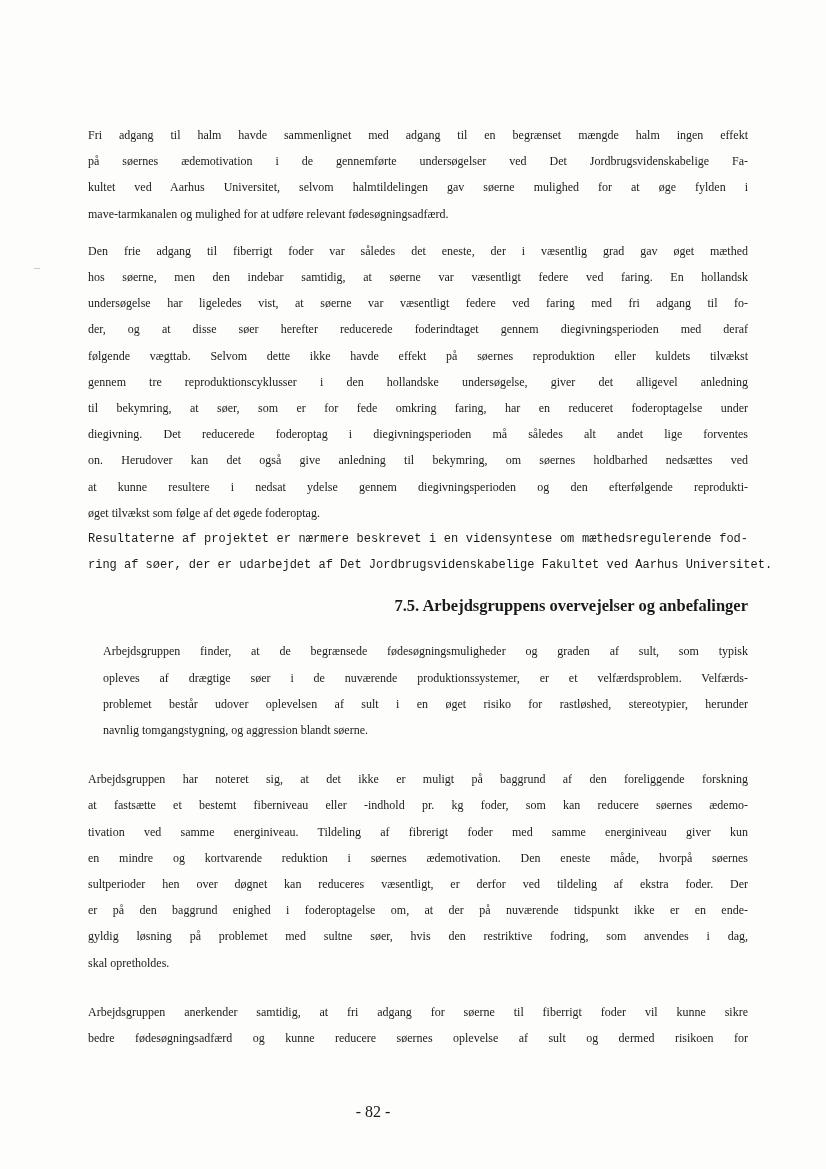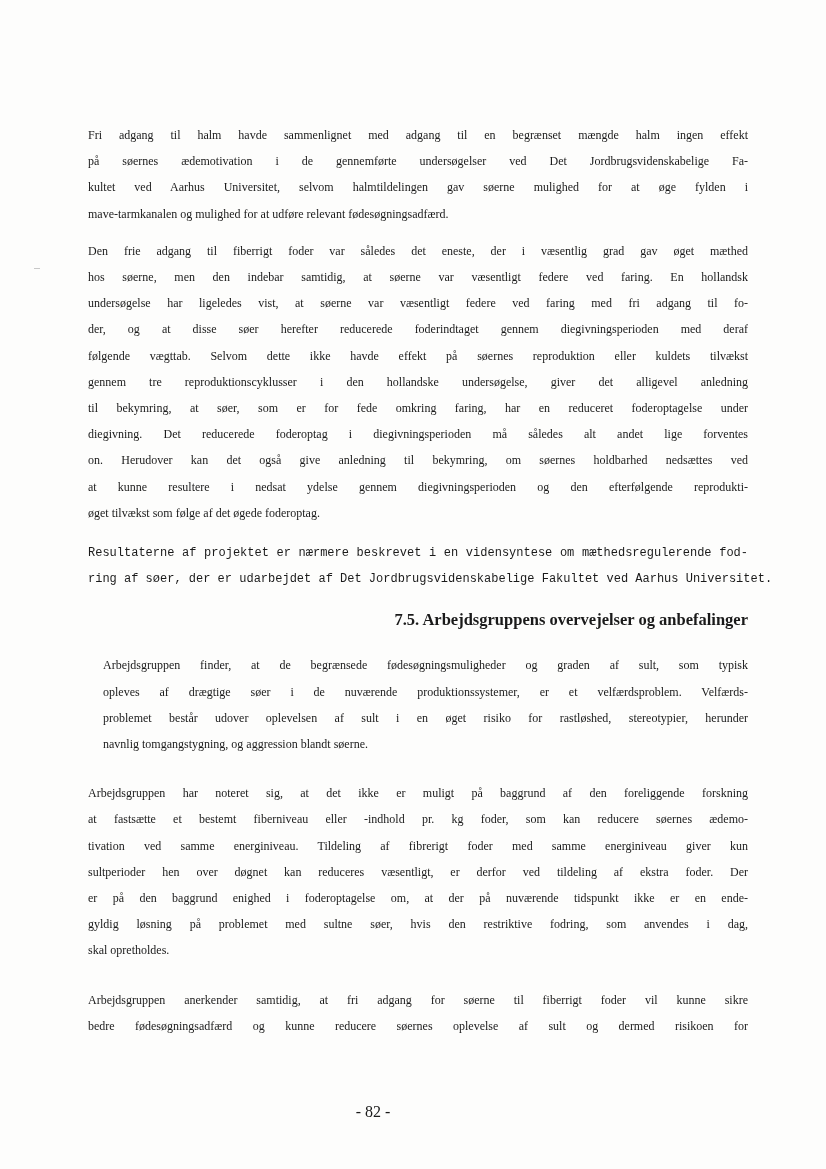--- a/index.html
+++ b/index.html
@@ -52,21 +52,21 @@
 
 <div class="page">
 
   <p class="para" style="margin-bottom:11px;">
     <span class="line">Fri adgang til halm havde sammenlignet med adgang til en begrænset mængde halm ingen effekt</span>
     <span class="line">på søernes ædemotivation i de gennemførte undersøgelser ved Det Jordbrugsvidenskabelige Fa-</span>
     <span class="line">kultet ved Aarhus Universitet, selvom halmtildelingen gav søerne mulighed for at øge fylden i</span>
     <span class="line last">mave-tarmkanalen og mulighed for at udføre relevant fødesøgningsadfærd.</span>
   </p>
 
-  <p class="para" style="margin-bottom:14px;">
+  <p class="para" style="">
     <span class="line">Den frie adgang til fiberrigt foder var således det eneste, der i væsentlig grad gav øget mæthed</span>
     <span class="line">hos søerne, men den indebar samtidig, at søerne var væsentligt federe ved faring. En hollandsk</span>
     <span class="line">undersøgelse har ligeledes vist, at søerne var væsentligt federe ved faring med fri adgang til fo-</span>
     <span class="line">der, og at disse søer herefter reducerede foderindtaget gennem diegivningsperioden med deraf</span>
     <span class="line">følgende vægttab. Selvom dette ikke havde effekt på søernes reproduktion eller kuldets tilvækst</span>
     <span class="line">gennem tre reproduktionscyklusser i den hollandske undersøgelse, giver det alligevel anledning</span>
     <span class="line">til bekymring, at søer, som er for fede omkring faring, har en reduceret foderoptagelse under</span>
     <span class="line">diegivning. Det reducerede foderoptag i diegivningsperioden må således alt andet lige forventes</span>
     <span class="line">on. Herudover kan det også give anledning til bekymring, om søernes holdbarhed nedsættes ved</span>
     <span class="line">at kunne resultere i nedsat ydelse gennem diegivningsperioden og den efterfølgende reprodukti-</span>
@@ -84,20 +84,21 @@
     <span class="line">Arbejdsgruppen finder, at de begrænsede fødesøgningsmuligheder og graden af sult, som typisk</span>
     <span class="line">opleves af drægtige søer i de nuværende produktionssystemer, er et velfærdsproblem. Velfærds-</span>
     <span class="line">problemet består udover oplevelsen af sult i en øget risiko for rastløshed, stereotypier, herunder</span>
     <span class="line last">navnlig tomgangstygning, og aggression blandt søerne.</span>
   </p>
 
   <p class="para" style="margin-bottom:23px;">
     <span class="line">Arbejdsgruppen har noteret sig, at det ikke er muligt på baggrund af den foreliggende forskning</span>
     <span class="line">at fastsætte et bestemt fiberniveau eller -indhold pr. kg foder, som kan reducere søernes ædemo-</span>
     <span class="line">tivation ved samme energiniveau. Tildeling af fibrerigt foder med samme energiniveau giver kun</span>
+    <span class="line">en mindre og kortvarende reduktion i søernes ædemotivation. Den eneste måde, hvorpå søernes</span>
     <span class="line">sultperioder hen over døgnet kan reduceres væsentligt, er derfor ved tildeling af ekstra foder. Der</span>
     <span class="line">er på den baggrund enighed i foderoptagelse om, at der på nuværende tidspunkt ikke er en ende-</span>
     <span class="line">gyldig løsning på problemet med sultne søer, hvis den restriktive fodring, som anvendes i dag,</span>
     <span class="line last">skal opretholdes.</span>
   </p>
 
   <p class="para">
     <span class="line">Arbejdsgruppen anerkender samtidig, at fri adgang for søerne til fiberrigt foder vil kunne sikre</span>
     <span class="line">bedre fødesøgningsadfærd og kunne reducere søernes oplevelse af sult og dermed risikoen for</span>
   </p>

